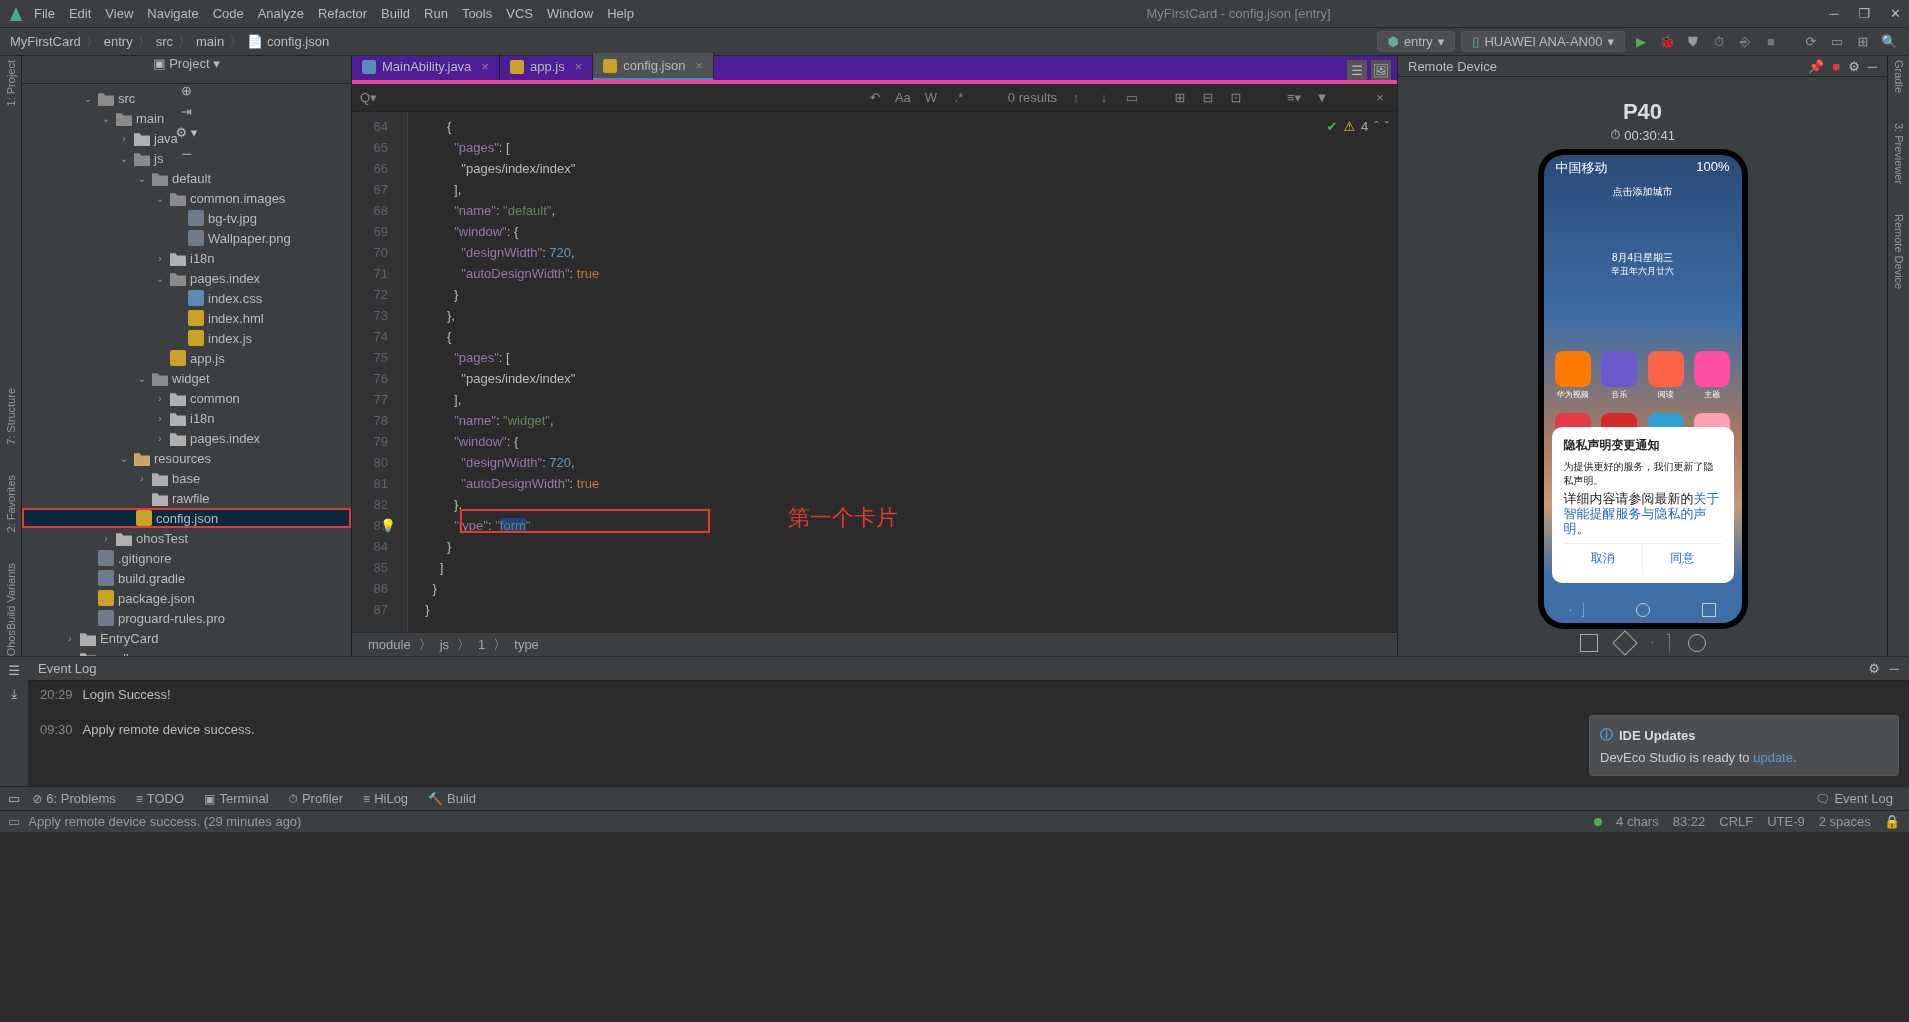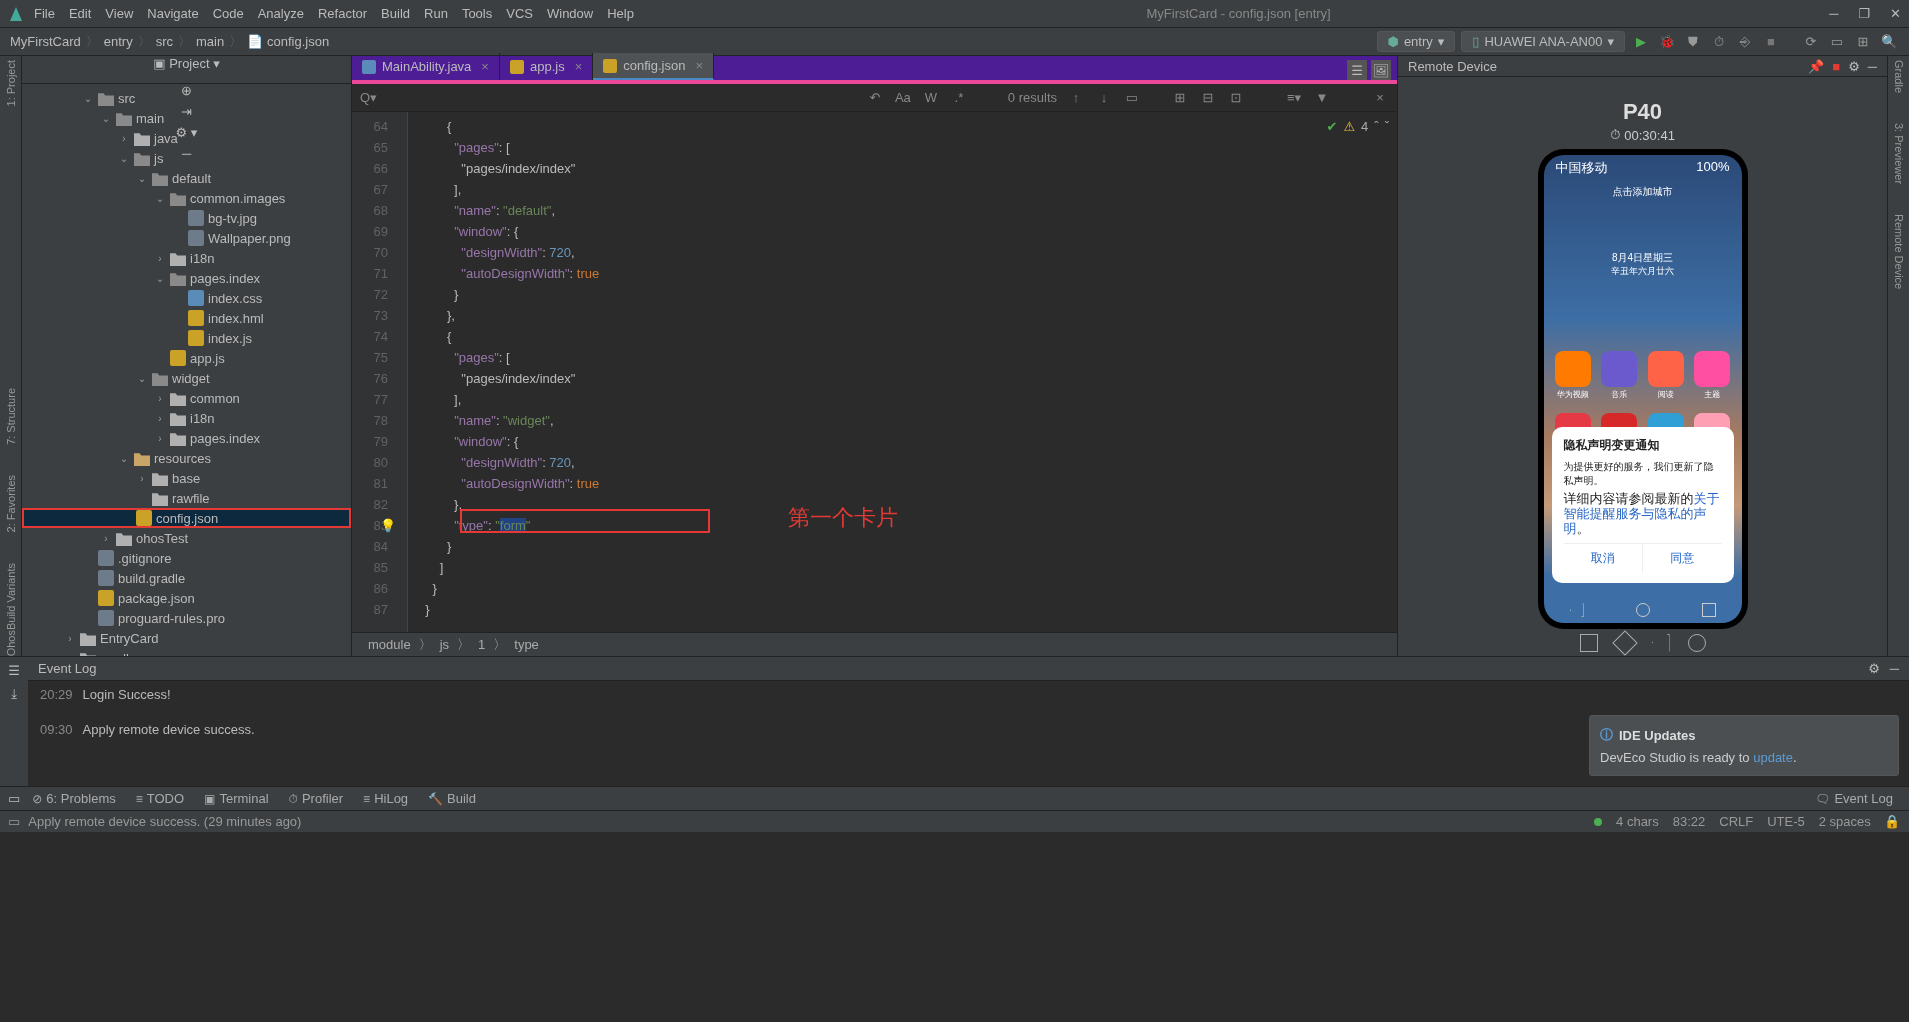--- a/index.html
+++ b/index.html
@@ -601,16 +601,16 @@
 
 <div class="statusbar">
   <span>▭</span>
   <span style="width:8px"></span>
   <span>Apply remote device success. (29 minutes ago)</span>
   <span class="spacer"></span>
   <span class="dot"></span>
   <span class="cell">4 chars</span>
   <span class="cell">83:22</span>
   <span class="cell">CRLF</span>
-  <span class="cell">UTE-5</span>
+  <span class="cell">UTE-9</span>
   <span class="cell">2 spaces</span>
   <span class="cell">🔒</span>
 </div>
 
 </body></html>

